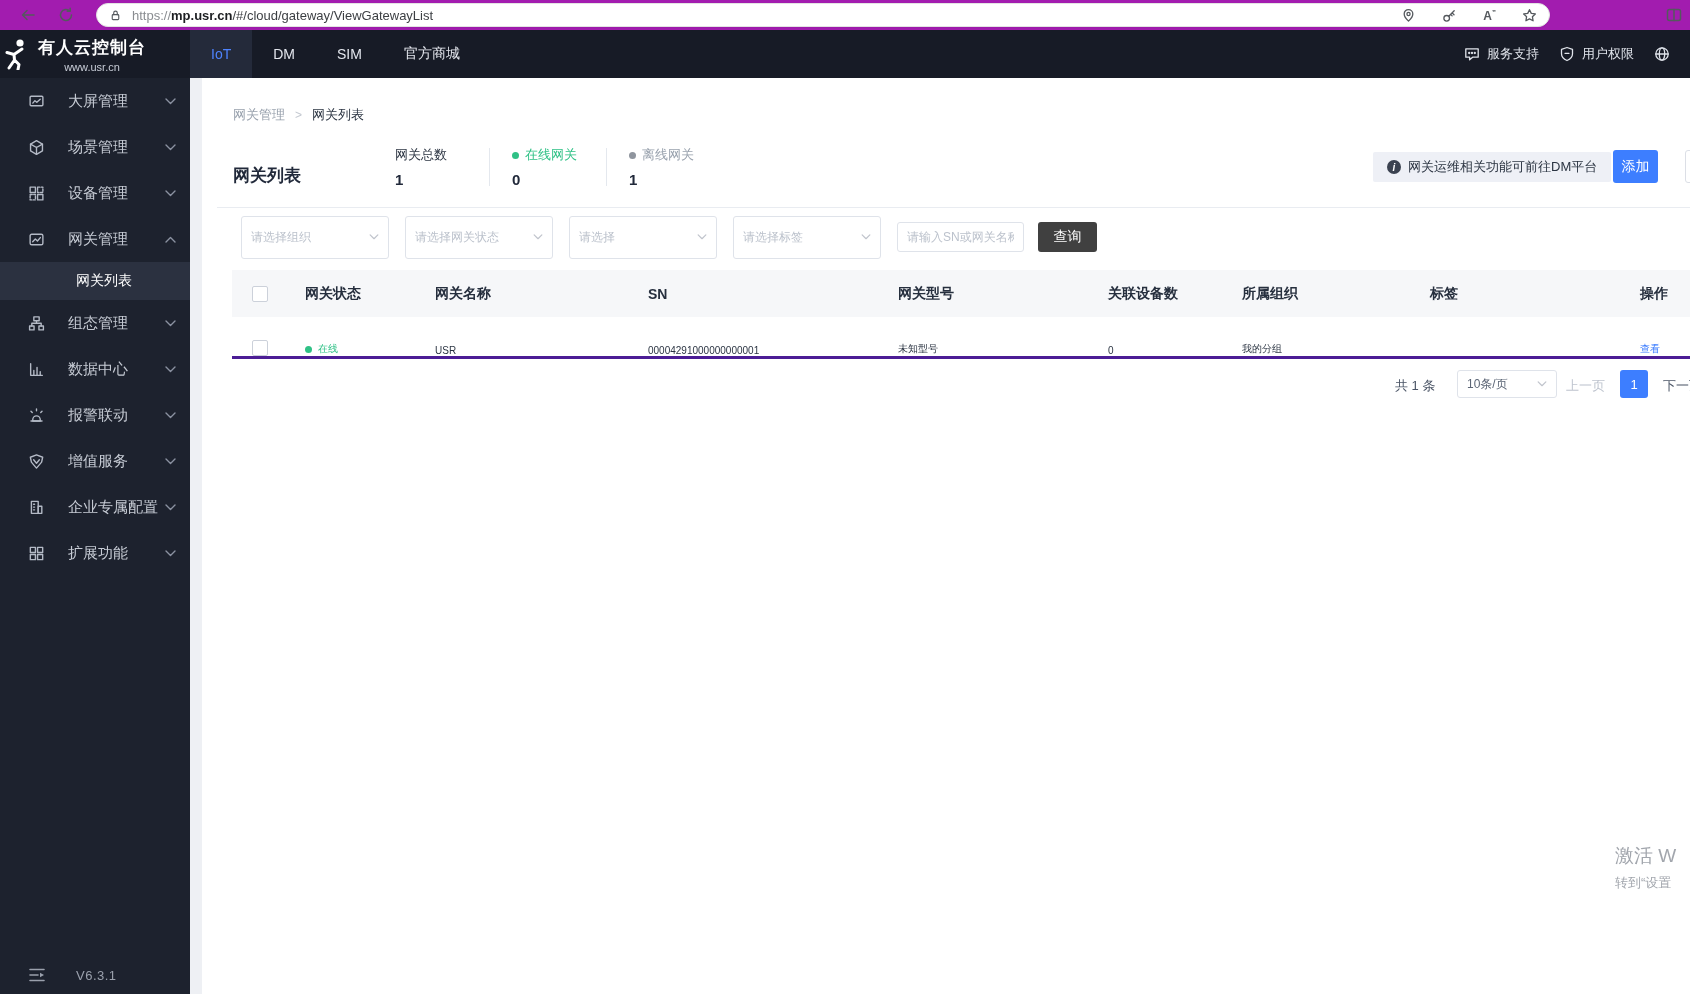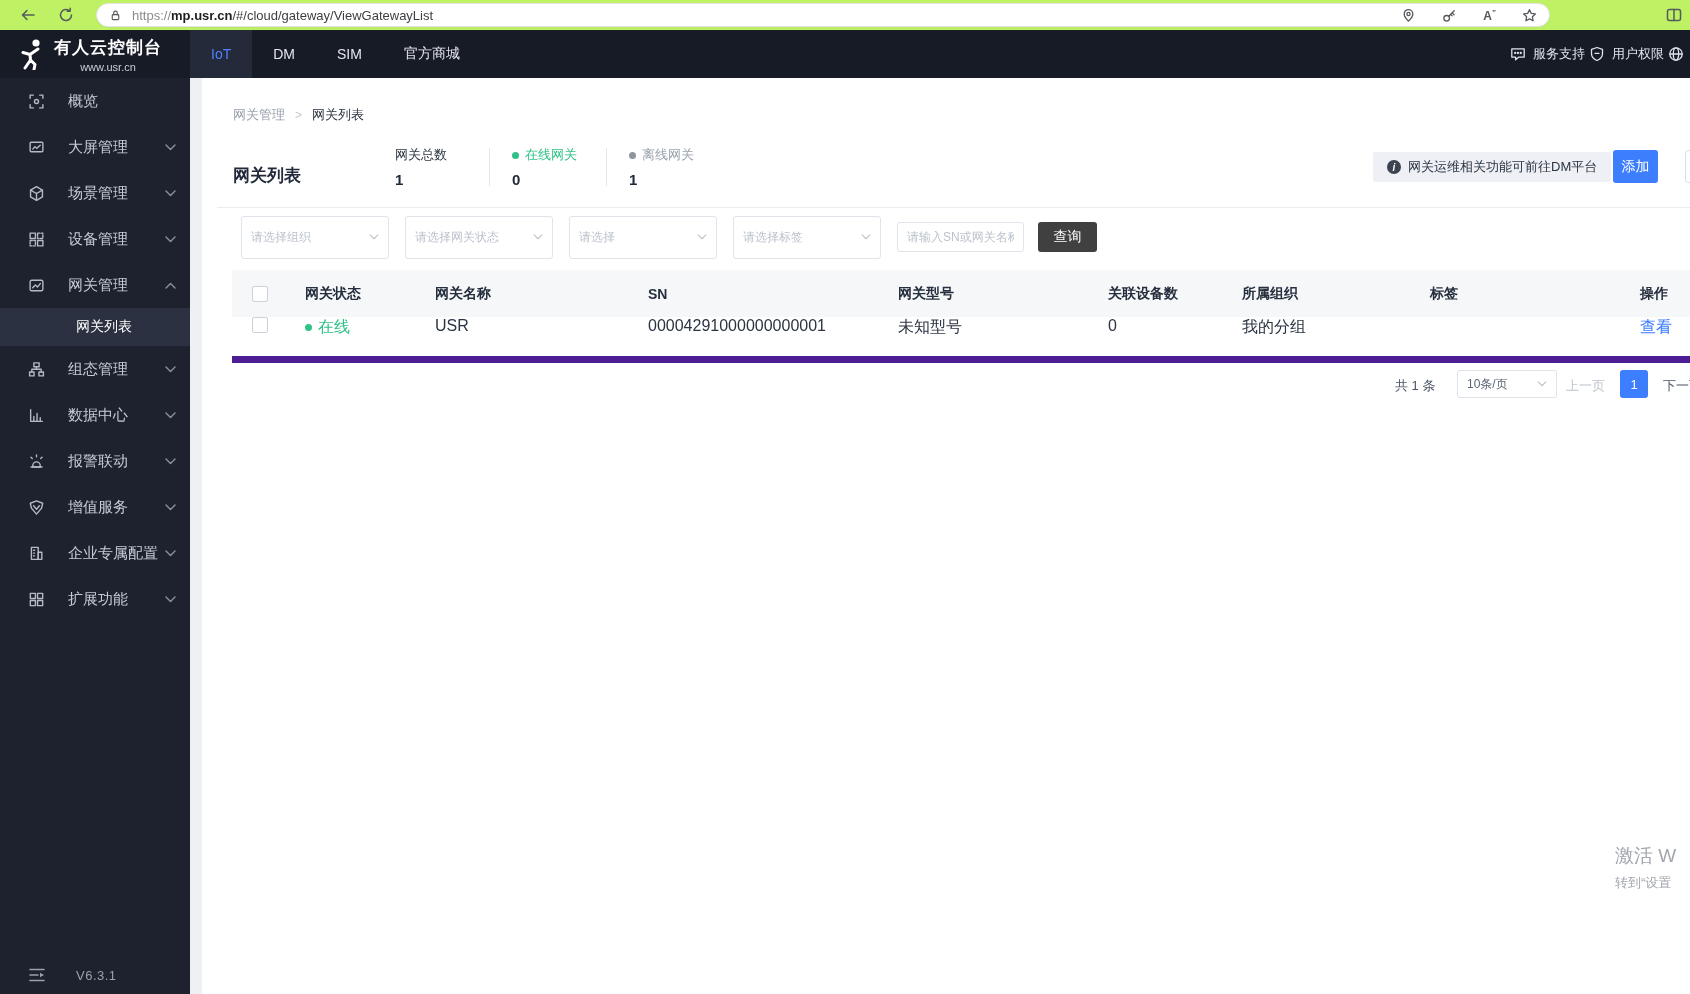--- a/index.html
+++ b/index.html
@@ -1,44 +1,44 @@
 <!DOCTYPE html>
 <html><head>
 <meta charset="utf-8">
 <style>
   html,body{margin:0;padding:0}
   body{width:1690px;height:994px;position:relative;overflow:hidden;background:#fff;
        font-family:"Liberation Sans","DejaVu Sans",sans-serif;-webkit-font-smoothing:antialiased}
   svg{display:block}
   
-  .browser-bar{position:absolute;left:0;top:0;width:100%;height:30px;background:#bef264}
+  .browser-bar{position:absolute;left:0;top:0;width:100%;height:30px;background:#a21caf}
   .bicon{position:absolute;top:7px;width:16px;height:16px;stroke:#55595e;fill:none;
          stroke-width:1.5;stroke-linecap:round;stroke-linejoin:round;cursor:pointer}
   .url-pill{position:absolute;left:96px;top:3px;width:1454px;height:24px;border:1px solid #e3e3e3;
             border-radius:13px;background:#fff;display:flex;align-items:center;padding:0 12px;
             box-sizing:border-box;box-shadow:0 1px 2px rgba(0,0,0,.04)}
   .url-text{font-size:13px;margin-left:10px;white-space:nowrap;color:#3c3f43}
   .url-text .proto{color:#8a8d91}
   .url-text .host{color:#1d1f22;font-weight:700}
   .pill-icons{margin-left:auto;display:flex;gap:26px;align-items:center}
   .pill-icons svg{width:15px;height:15px;stroke:#55595e;fill:none;stroke-width:1.4;
                   stroke-linecap:round;stroke-linejoin:round;cursor:pointer}
   .read-aloud{font-size:12px;font-weight:700;color:#55595e;cursor:pointer;line-height:1}
   .read-aloud sup{font-size:8px}
   
   .topnav{position:absolute;top:30px;left:0;width:100%;height:48px;background:#171b26;
           display:flex;align-items:stretch}
-  .logo{width:190px;box-sizing:border-box;display:flex;align-items:center;padding-left:18px;cursor:pointer}
+  .logo{width:190px;box-sizing:border-box;display:flex;align-items:center;padding-left:2px;cursor:pointer}
   .logo-txt{margin-left:8px}
   .logo-title{font-size:17px;font-weight:700;color:#fff;letter-spacing:1px}
   .logo-sub{font-size:11px;color:#c7ccd6;text-align:center;margin-top:2px}
   .tabs{display:flex;align-items:stretch}
   .tab{display:flex;align-items:center;padding:0 21px;color:#e4e7ee;font-size:14px;cursor:pointer}
   .tab.active{background:#242a3a;color:#4e83ff}
-  .nav-right{margin-left:auto;display:flex;align-items:center;gap:4px;padding-right:6px;
+  .nav-right{margin-left:auto;display:flex;align-items:center;gap:20px;padding-right:20px;
              color:#dfe3ea;font-size:13px}
   .nav-group{display:flex;align-items:center;gap:7px;cursor:pointer}
   .nav-right svg{width:16px;height:16px;stroke:#dfe3ea;fill:none;stroke-width:1.3;
                  stroke-linecap:round;stroke-linejoin:round}
   
   .sidebar{position:absolute;left:0;top:78px;width:190px;height:916px;background:#1d222e}
   .sb-item{height:46px;display:flex;align-items:center;padding:0 14px 0 28px;box-sizing:border-box;
            color:#c6cbd4;font-size:15px;cursor:pointer}
   .sb-item .ico{width:17px;height:17px;margin-right:23px;stroke:#b4bac6;fill:none;stroke-width:1.3;
                 stroke-linecap:round;stroke-linejoin:round;flex:none}
@@ -90,22 +90,22 @@
   .sn-input{width:127px;height:30px;border:1px solid #dfe3ea;border-radius:3px;padding:0 9px;
             font-size:12px;color:#333;margin-right:14px;box-sizing:border-box;outline:none;
             font-family:inherit}
   .sn-input::placeholder{color:#bcc2cc}
   .search-btn{width:59px;height:30px;background:#404040;color:#fff;border:none;border-radius:3px;
               font-size:14px;cursor:pointer}
   
   .gw-table{position:absolute;left:30px;top:192px;right:0}
   .thead{display:flex;align-items:center;height:47px;background:#f6f7f9;font-size:14px;
          font-weight:700;color:#262f3e}
-  .trow{display:flex;align-items:flex-start;height:39px;border-bottom:7px solid #4c1d95;
-        font-size:16px;color:#2b3442;background:#fff}
+  .trow{display:flex;align-items:flex-end;height:39px;border-bottom:3px solid #4c1d95;
+        font-size:10px;color:#2b3442;background:#fff}
   .c0{width:73px;box-sizing:border-box;padding-left:20px}
   .c1{width:130px}.c2{width:213px}.c3{width:250px}.c4{width:210px}.c5{width:134px}
   .c6{width:188px}.c7{width:210px}.c8{flex:1;min-width:40px}
   .cb{width:14px;height:14px;border:1px solid #ccd1da;border-radius:2px;background:#fff;
       display:block;cursor:pointer}
   .status-online{display:flex;align-items:center;gap:6px;color:#2fc186}
   .link{color:#3d7eff;cursor:pointer;text-decoration:none}
   
   .pagination{position:absolute;left:30px;top:292px;right:0;height:30px;font-size:13px;color:#4b5566}
   .pg-total{position:absolute;left:1163px;top:7px;white-space:nowrap}
@@ -196,27 +196,20 @@
     </span>
     <svg viewBox="0 0 16 16">
         <circle cx="8" cy="8" r="6.2"></circle>
         <ellipse cx="8" cy="8" rx="2.7" ry="6.2"></ellipse>
         <path d="M1.8 8h12.4"></path>
       </svg>
   </div>
 </div>
 
 <div class="sidebar">
-  <div class="sb-item">
-    <svg class="ico" viewBox="0 0 16 16">
-        <path d="M2 5V2h3 M11 2h3v3 M14 11v3h-3 M5 14H2v-3"></path>
-        <circle cx="8" cy="8" r="1.9"></circle>
-      </svg>
-    <span class="lbl">概览</span>
-  </div>
   <div class="sb-item">
     <svg class="ico" viewBox="0 0 16 16">
         <rect x="2" y="3" width="12" height="9" rx="1"></rect>
         <path d="M4.5 9.5 6.5 7.2 8.3 8.8 11.5 5.8"></path>
       </svg>
     <span class="lbl">大屏管理</span>
     <svg class="chev" viewBox="0 0 11 7">
         <path d="M1 1l4.5 4.5L10 1"></path>
       </svg>
   </div>

